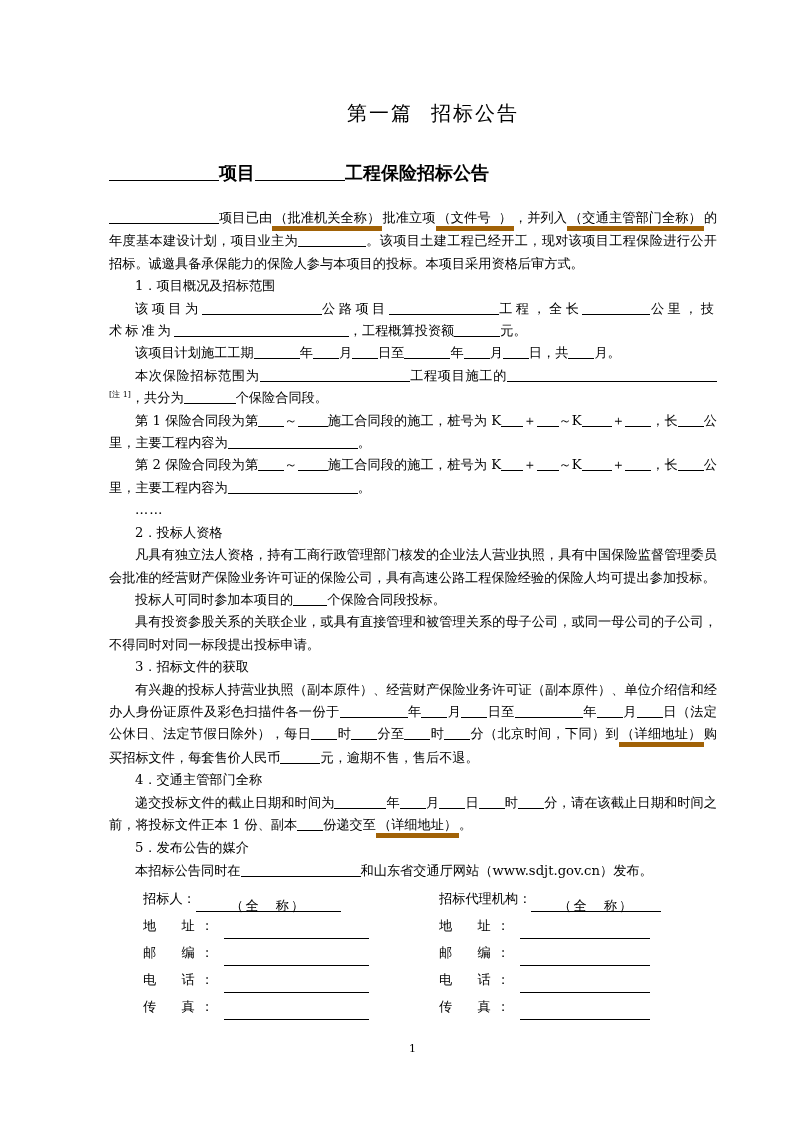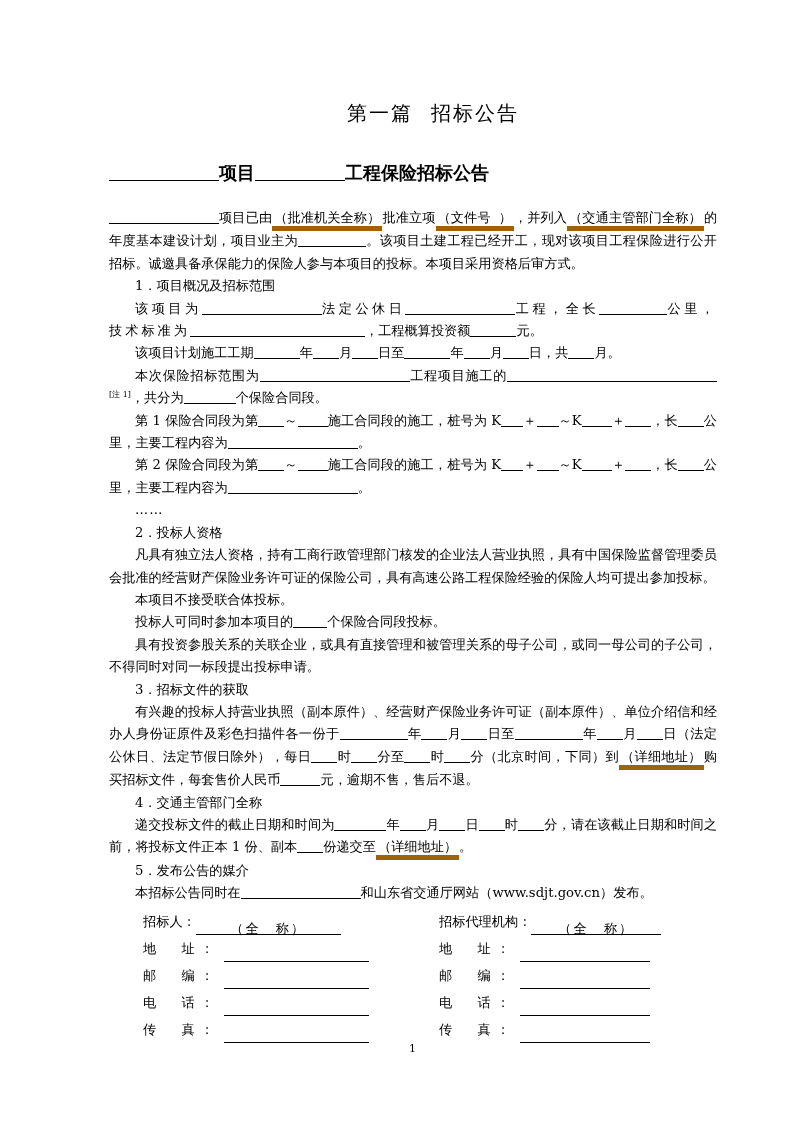--- a/index.html
+++ b/index.html
@@ -173,21 +173,21 @@
 
     <p class="para" style="text-indent:0">
       <span class="bl w110"></span><span>项目已由</span><span class="ul-text">（批准机关全称）</span><span>批准立项</span><span class="ul-text">（文件号 ）</span><span>，并列入</span><span class="ul-text">（交通主管部门全称）</span><span>的年度基本建设计划，项目业主为</span><span class="bl w68"></span><span>。该项目土建工程已经开工，现对该项目工程保险进行公开招标。诚邀具备承保能力的保险人参与本项目的投标。本项目采用资格后审方式。</span>
     </p>
 
     <p class="para indent-num">
       <span>1．</span><span>项目概况及招标范围</span>
     </p>
 
     <p class="para indent2">
-      <span class="wide-sp">该项目为</span><span class="bl w120"></span><span class="wide-sp">法定公休日</span><span class="bl w110"></span><span class="wide-sp">工程，全长</span><span class="bl w68"></span><span class="wide-sp">公里，技术标准为</span><span class="bl w175"></span><span>，工程概算投资额</span><span class="bl w46"></span><span>元。</span>
+      <span class="wide-sp">该项目为</span><span class="bl w120"></span><span class="wide-sp">公路项目</span><span class="bl w110"></span><span class="wide-sp">工程，全长</span><span class="bl w68"></span><span class="wide-sp">公里，技术标准为</span><span class="bl w175"></span><span>，工程概算投资额</span><span class="bl w46"></span><span>元。</span>
     </p>
 
     <p class="para indent2">
       <span>该项目计划施工工期</span><span class="bl w46"></span><span>年</span><span class="bl w26"></span><span>月</span><span class="bl w26"></span><span>日至</span><span class="bl w46"></span><span>年</span><span class="bl w26"></span><span>月</span><span class="bl w26"></span><span>日，共</span><span class="bl w26"></span><span>月。</span>
     </p>
 
     <p class="para indent2">
       <span>本次保险招标范围为</span><span class="bl w150"></span><span>工程项目施工的</span><span class="bl w210"></span><sup class="note">[注 1]</sup><span>，共分为</span><span class="bl w52"></span><span>个保险合同段。</span>
     </p>
 
@@ -200,21 +200,20 @@
     </p>
 
     <p class="para dots">……</p>
 
     <p class="para indent-num">
       <span>2．</span><span>投标人资格</span>
     </p>
 
     <p class="para indent2">凡具有独立法人资格，持有工商行政管理部门核发的企业法人营业执照，具有中国保险监督管理委员会批准的经营财产保险业务许可证的保险公司，具有高速公路工程保险经验的保险人均可提出参加投标。</p>
 
-    <p class="para indent2">本项目不接受联合体投标。</p>
 
     <p class="para indent2">
       <span>投标人可同时参加本项目的</span><span class="bl w34"></span><span>个保险合同段投标。</span>
     </p>
 
     <p class="para indent2">具有投资参股关系的关联企业，或具有直接管理和被管理关系的母子公司，或同一母公司的子公司，不得同时对同一标段提出投标申请。</p>
 
     <p class="para indent-num">
       <span>3．</span><span>招标文件的获取</span>
     </p>

